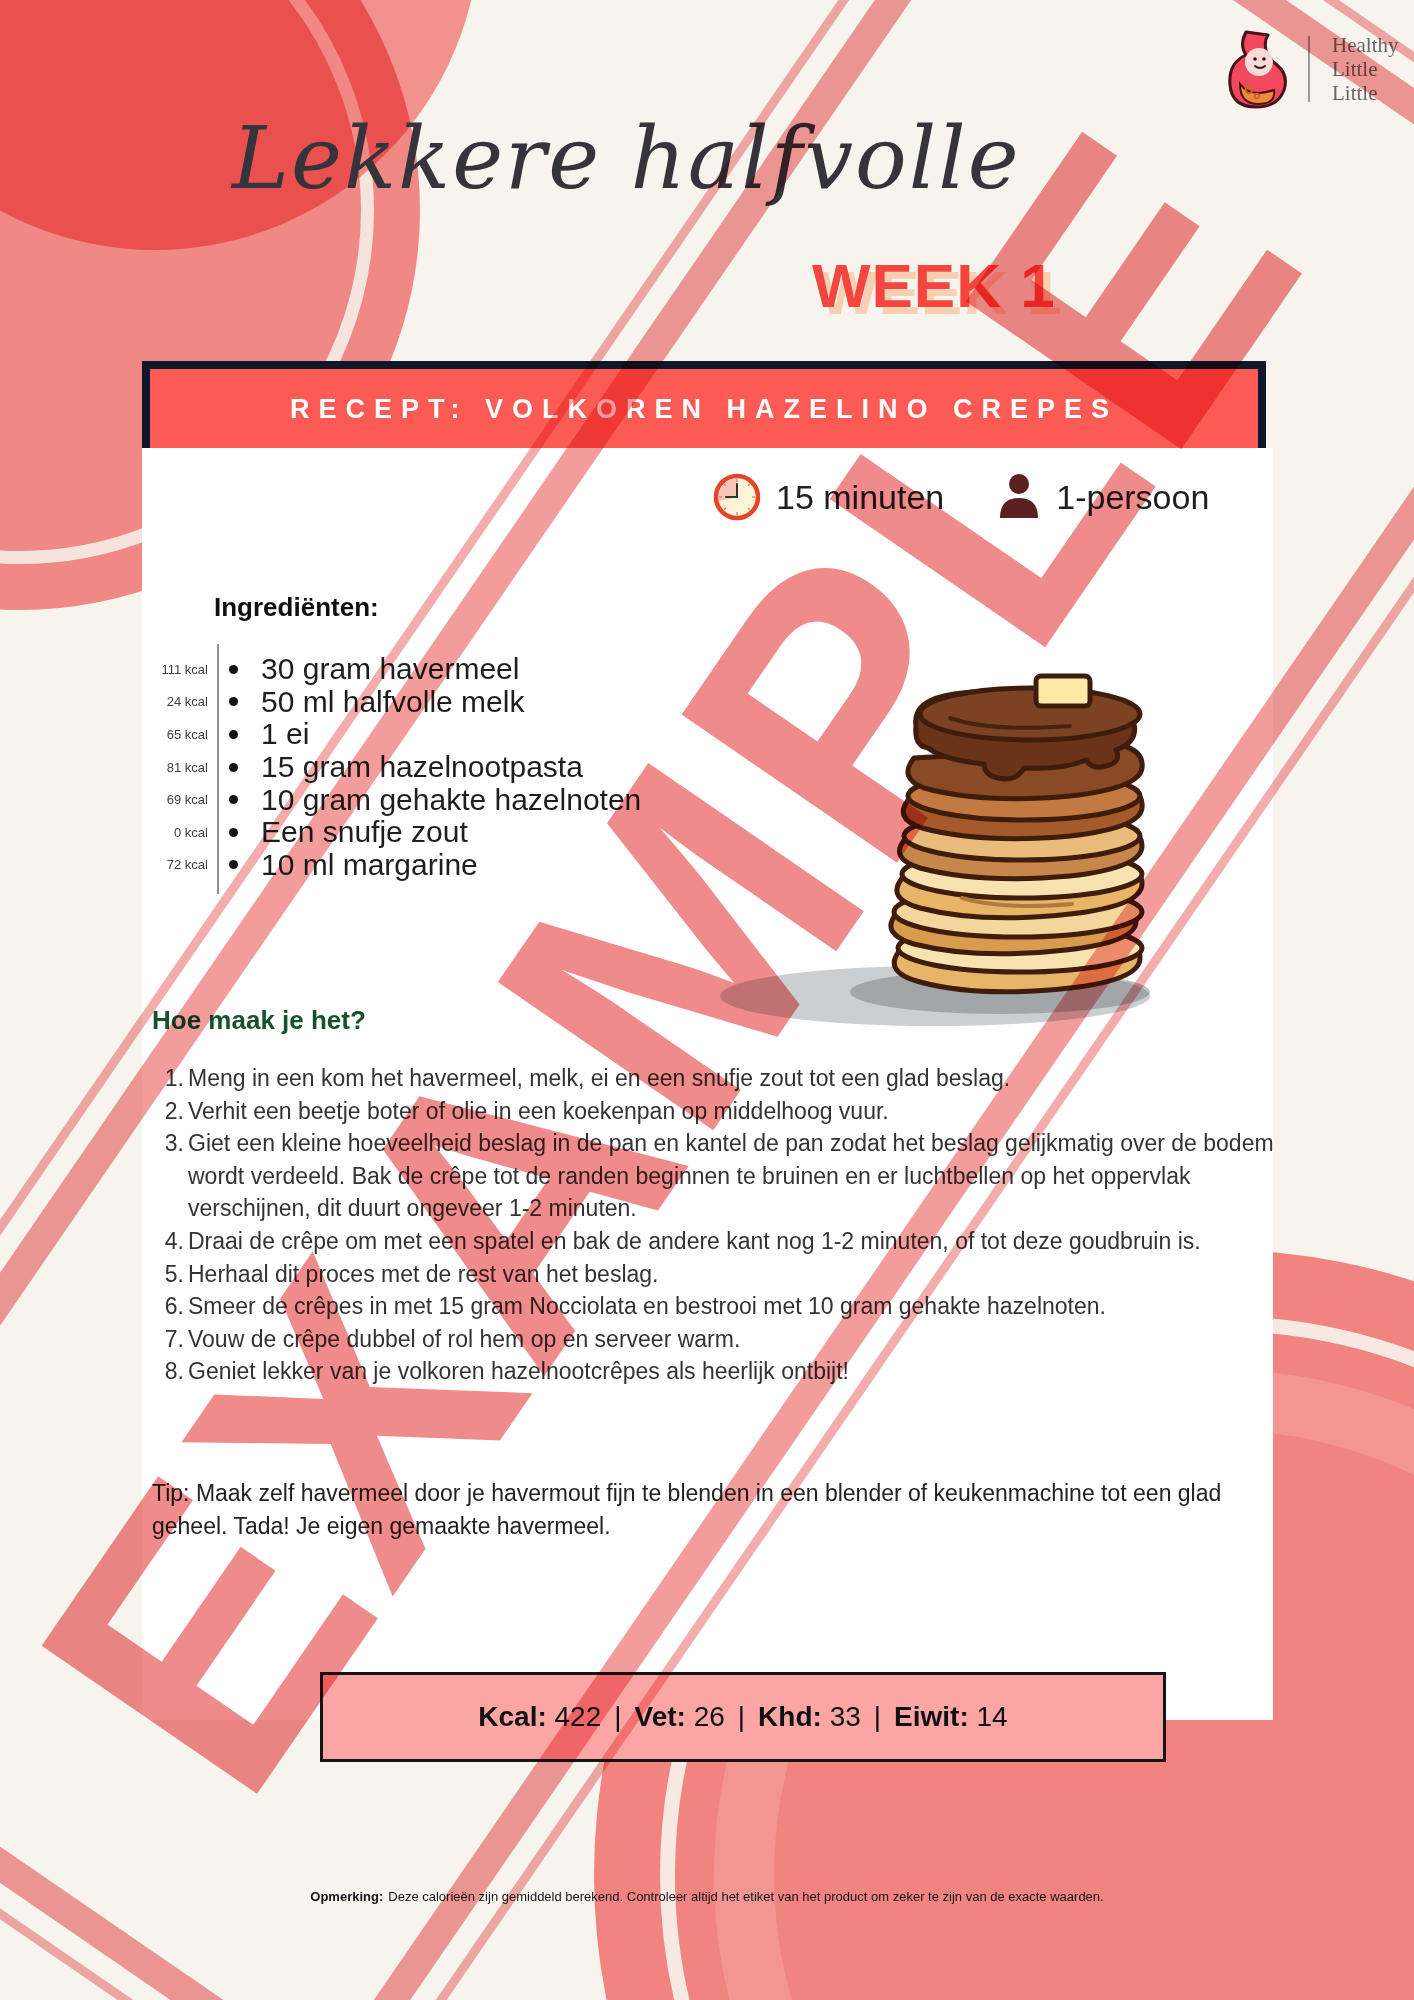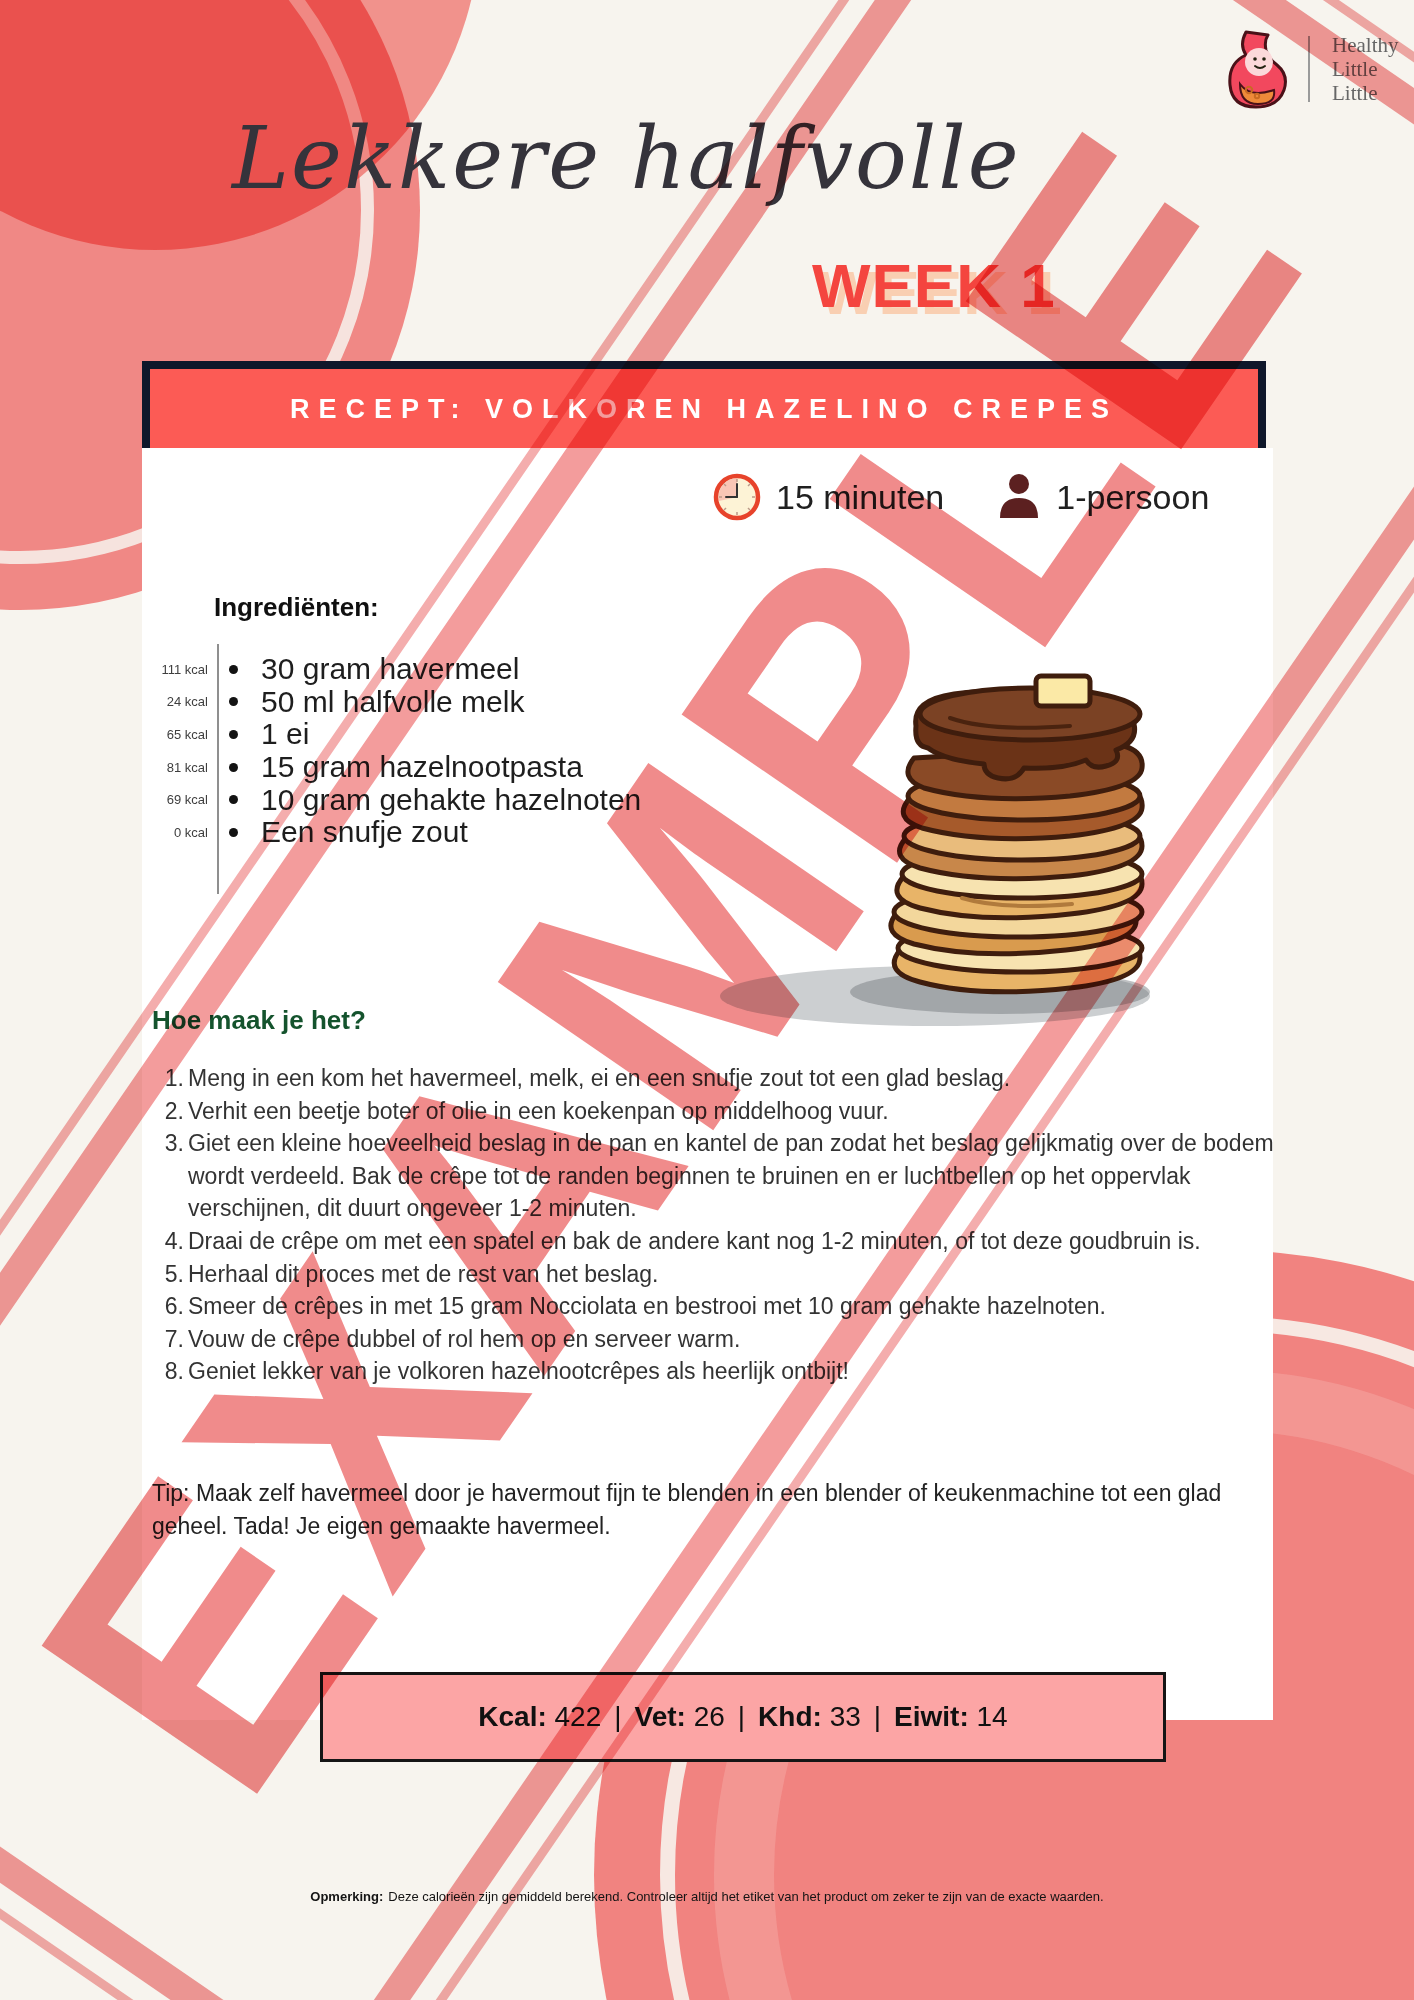--- a/index.html
+++ b/index.html
@@ -163,20 +163,25 @@
       <div class="ing-row">
       <span class="ing-kcal">69 kcal</span>
       <span class="ing-bullet"></span>
       <span class="ing-text">10 gram gehakte hazelnoten</span>
     </div>
       <div class="ing-row">
       <span class="ing-kcal">0  kcal</span>
       <span class="ing-bullet"></span>
       <span class="ing-text">Een snufje zout</span>
     </div>
+      <div class="ing-row">
+      <span class="ing-kcal">72 kcal</span>
+      <span class="ing-bullet"></span>
+      <span class="ing-text">10 ml margarine</span>
+    </div>
     </div>
 
   <svg class="pancakes" width="560" height="430" viewBox="0 0 560 430">
     <ellipse cx="235" cy="398" rx="215" ry="30" fill="#8e9498" opacity=".45"></ellipse>
     <ellipse cx="300" cy="394" rx="150" ry="22" fill="#6f7478" opacity=".45"></ellipse>
     <g stroke="#3f1d0d" stroke-width="5" stroke-linejoin="round">
       <path d="M200 352 q-18 22 20 32 q60 16 150 6 q70 -8 70 -30 q0 -16 -20 -22 z" fill="#e8b468"></path>
       <ellipse cx="320" cy="350" rx="122" ry="24" fill="#f7e3b0"></ellipse>
       <path d="M196 316 q-16 20 18 30 q62 16 152 6 q72 -8 70 -30 q-2 -16 -22 -20 z" fill="#d99b4e"></path>
       <ellipse cx="318" cy="314" rx="124" ry="25" fill="#f3d79c"></ellipse>

